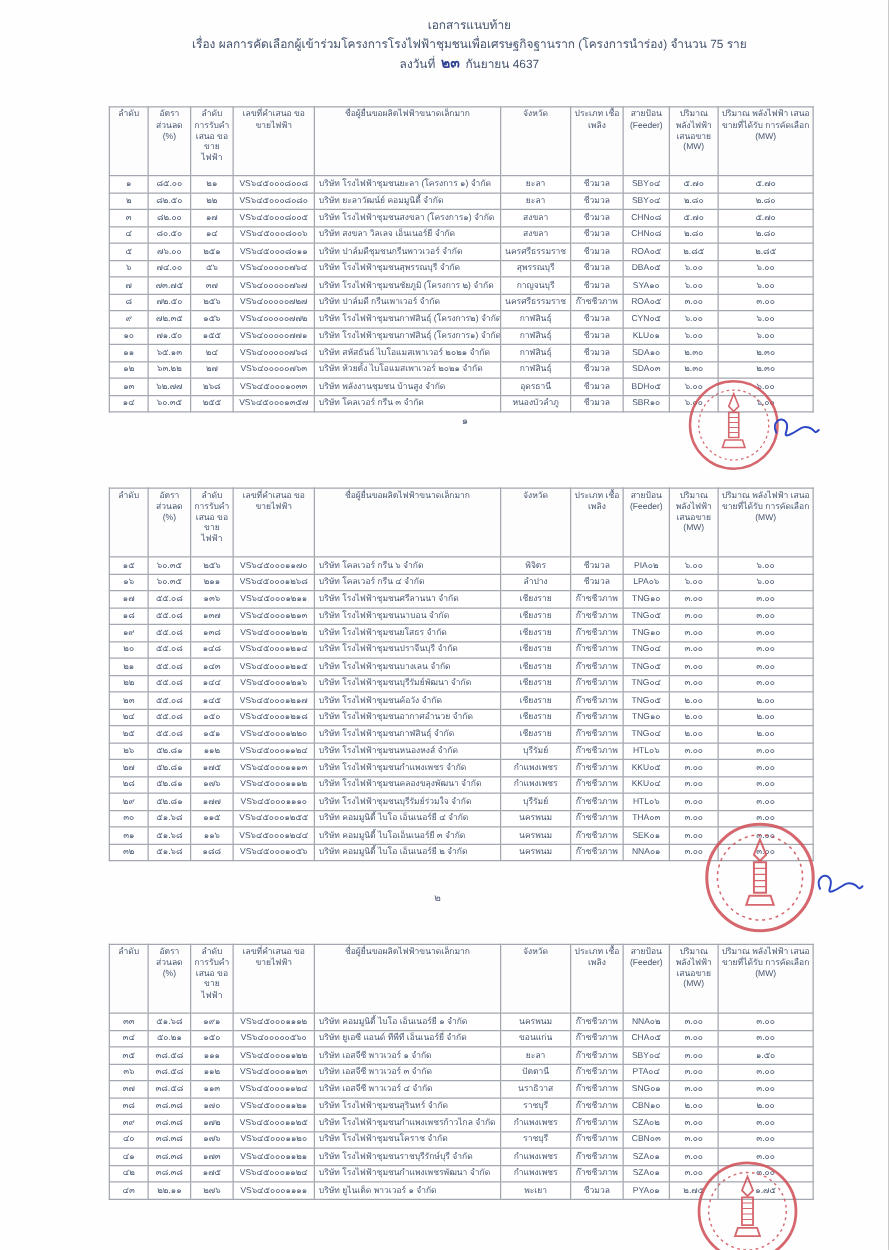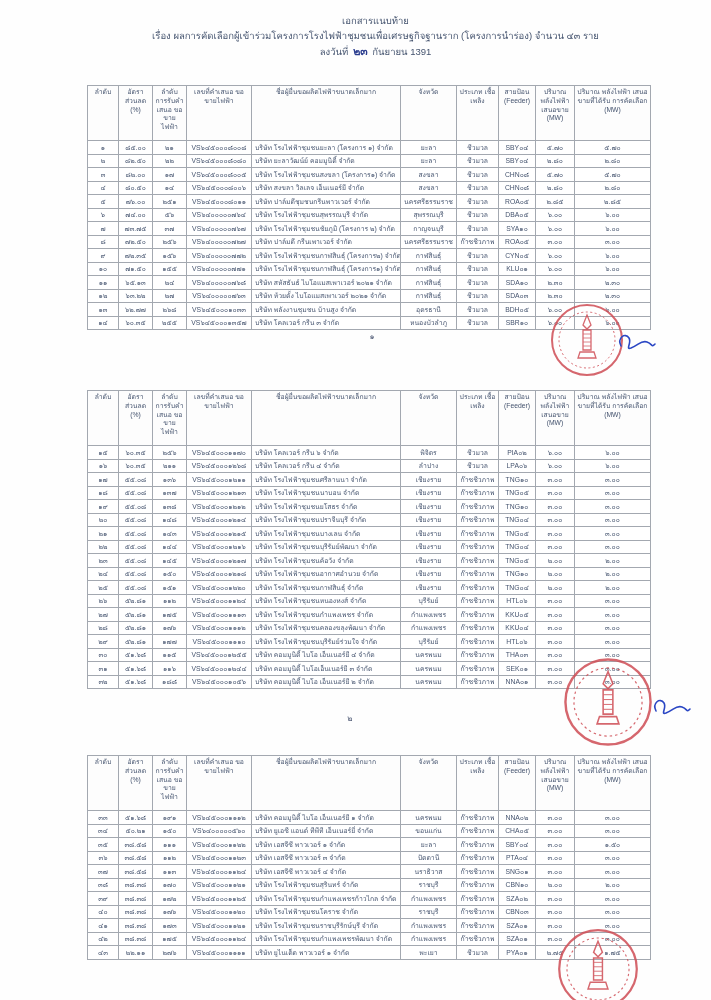--- a/index.html
+++ b/index.html
@@ -24,25 +24,25 @@
   .seal{position:absolute;opacity:.85;pointer-events:none;}
   .sig{position:absolute;pointer-events:none;}
 </style>
 </head>
 <body>
 
 <div class="page">
 
   <div class="doc-header">
     <div class="line">เอกสารแนบท้าย</div>
-    <div class="line">เรื่อง ผลการคัดเลือกผู้เข้าร่วมโครงการโรงไฟฟ้าชุมชนเพื่อเศรษฐกิจฐานราก (โครงการนำร่อง) จำนวน ๔๓ ราย</div>
+    <div class="line">เรื่อง ผลการคัดเลือกผู้เข้าร่วมโครงการโรงไฟฟ้าชุมชนเพื่อเศรษฐกิจฐานราก (โครงการนำร่อง) จำนวน 75 ราย</div>
     <div class="line">
       <span>ลงวันที่</span>
       <span class="handwritten">๒๓</span>
-      <span>กันยายน 1391</span>
+      <span>กันยายน 4637</span>
     </div>
   </div>
 
   <table class="t" style="top: 85px;">
       <colgroup>
         <col style="width: 31px;">
         <col style="width: 34px;">
         <col style="width: 34px;">
         <col style="width: 65px;">
         <col style="width: 149px;">

